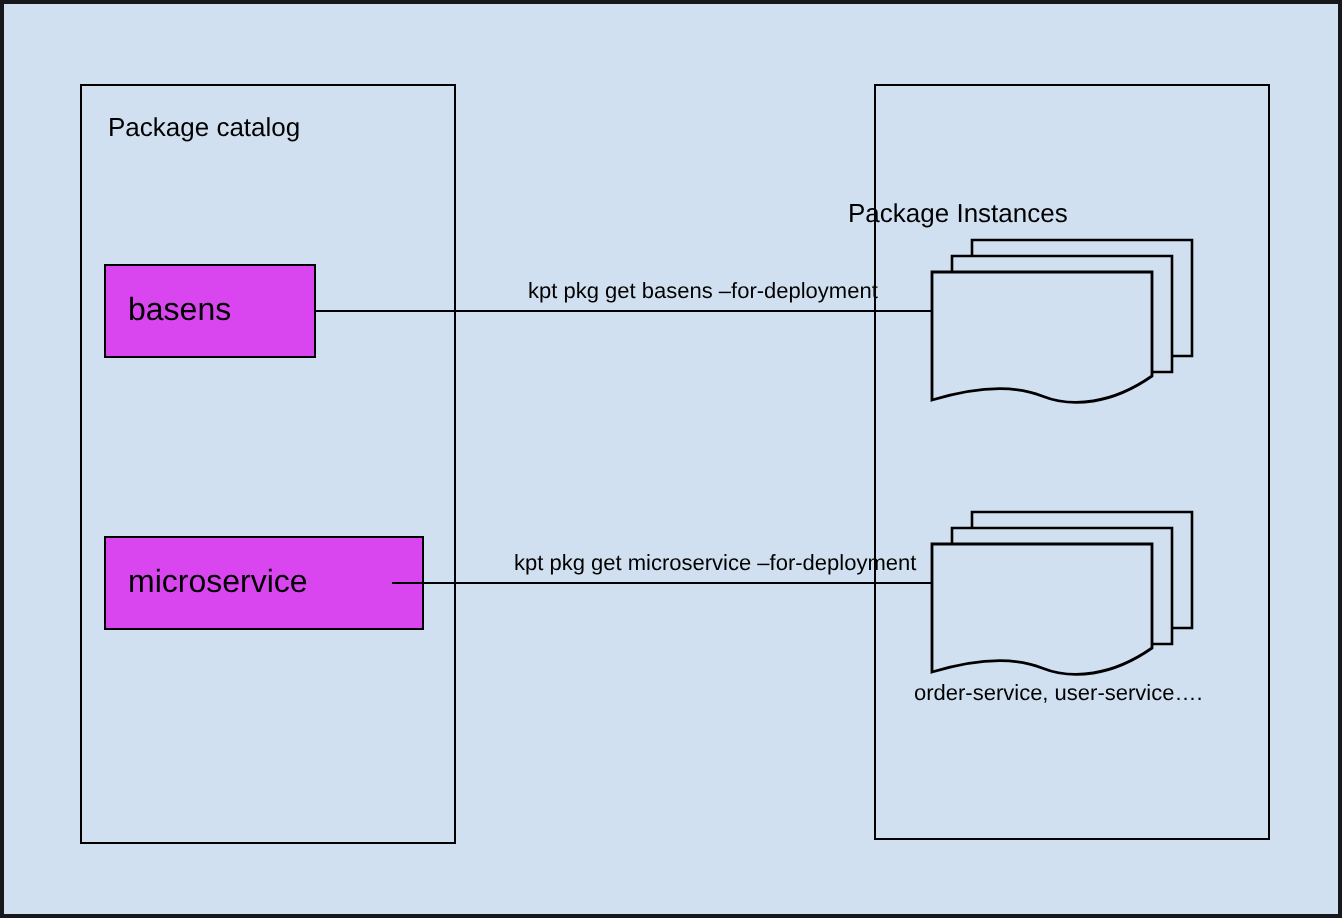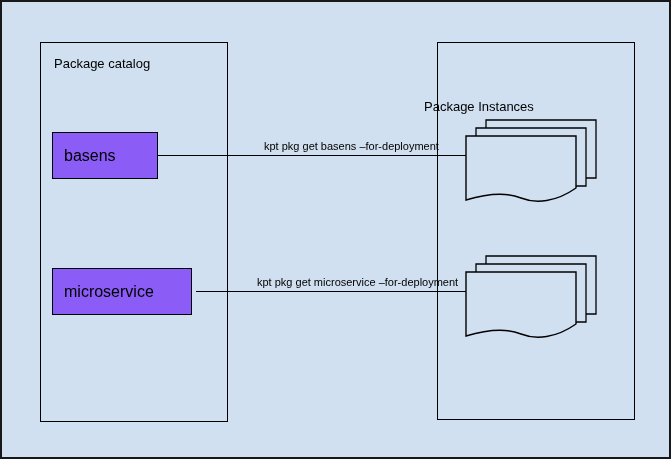--- a/index.html
+++ b/index.html
@@ -28,21 +28,21 @@
     position: absolute;
     font-size: 13px;
     line-height: 16px;
     white-space: nowrap;
     color: #000000;
   }
   .pkg-box {
     position: absolute;
     border: 1.4px solid #000000;
     box-sizing: border-box;
-    background: #8b5cf6;
+    background: #d946ef;
     display: flex;
     align-items: center;
     padding-left: 11px;
     font-size: 16px;
     color: #000000;
   }
   .edge {
     position: absolute;
     background: #000000;
   }
@@ -91,21 +91,21 @@
   <div class="container-box" style="left:38px; top:40px; width:188px; height:380px;"></div>
   <div class="container-title" style="left:52px; top:54px;">Package catalog</div>
 
   <div class="container-box" style="left:435px; top:40px; width:198px; height:378px;"></div>
   <div class="container-title" style="left:422px; top:54px;margin-top:43px;">Package Instances</div>
 
   <div class="pkg-box" style="left:50px; top:130px; width:106px; height:47px;">
     <span>basens</span>
   </div>
 
-  <div class="pkg-box" style="left:50px; top:266px; width:140px; height:47px;">
+  <div class="pkg-box" style="left:50px; top:266px; width:160px; height:47px;">
     <span>microservice</span>
   </div>
 
   <div class="edge edge-h" style="left:156px; top:153px; width:317px;"></div>
   <div class="arrowhead" style="left:464px; top:149px;"></div>
   <div class="edge-label" style="left:240px; top:138px;">kpt pkg get basens –for-deployment</div>
 
   <div class="edge edge-h" style="left:194px; top:289px; width:279px;"></div>
   <div class="arrowhead" style="left:464px; top:285px;"></div>
   <div class="edge-label" style="left:233px; top:274px;">kpt pkg get microservice –for-deployment</div>
@@ -118,14 +118,15 @@
     </svg>
   </div>
 
   <div class="docstack" style="left:462px; top:248px;">
     <svg viewBox="0 0 140 92" xmlns="http://www.w3.org/2000/svg">
       <path d="M22 6 H132 V64 H22 Z" fill="#d1e0f0" stroke="#000000" stroke-width="1.3"></path>
       <path d="M12 14 H122 V72 H12 Z" fill="#d1e0f0" stroke="#000000" stroke-width="1.3"></path>
       <path d="M2 22 H112 V74 C92 88 72 90 57 84 C42 78 22 80 2 86 Z" fill="#d1e0f0" stroke="#000000" stroke-width="1.4"></path>
     </svg>
   </div>
+  <div class="stack-caption" style="left:455px; top:338px;">order-service, user-service….</div>
 
 </div>
 
 </body></html>

